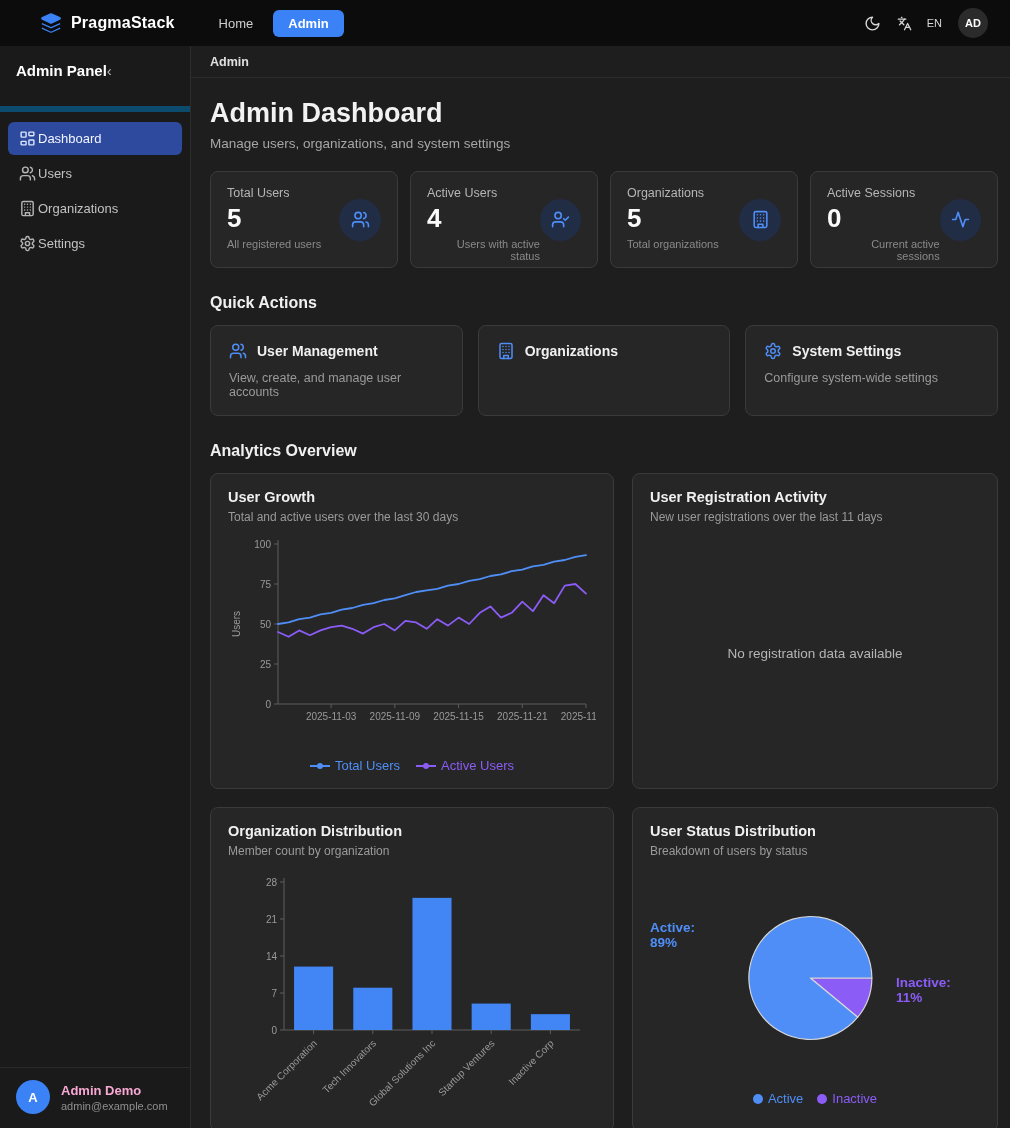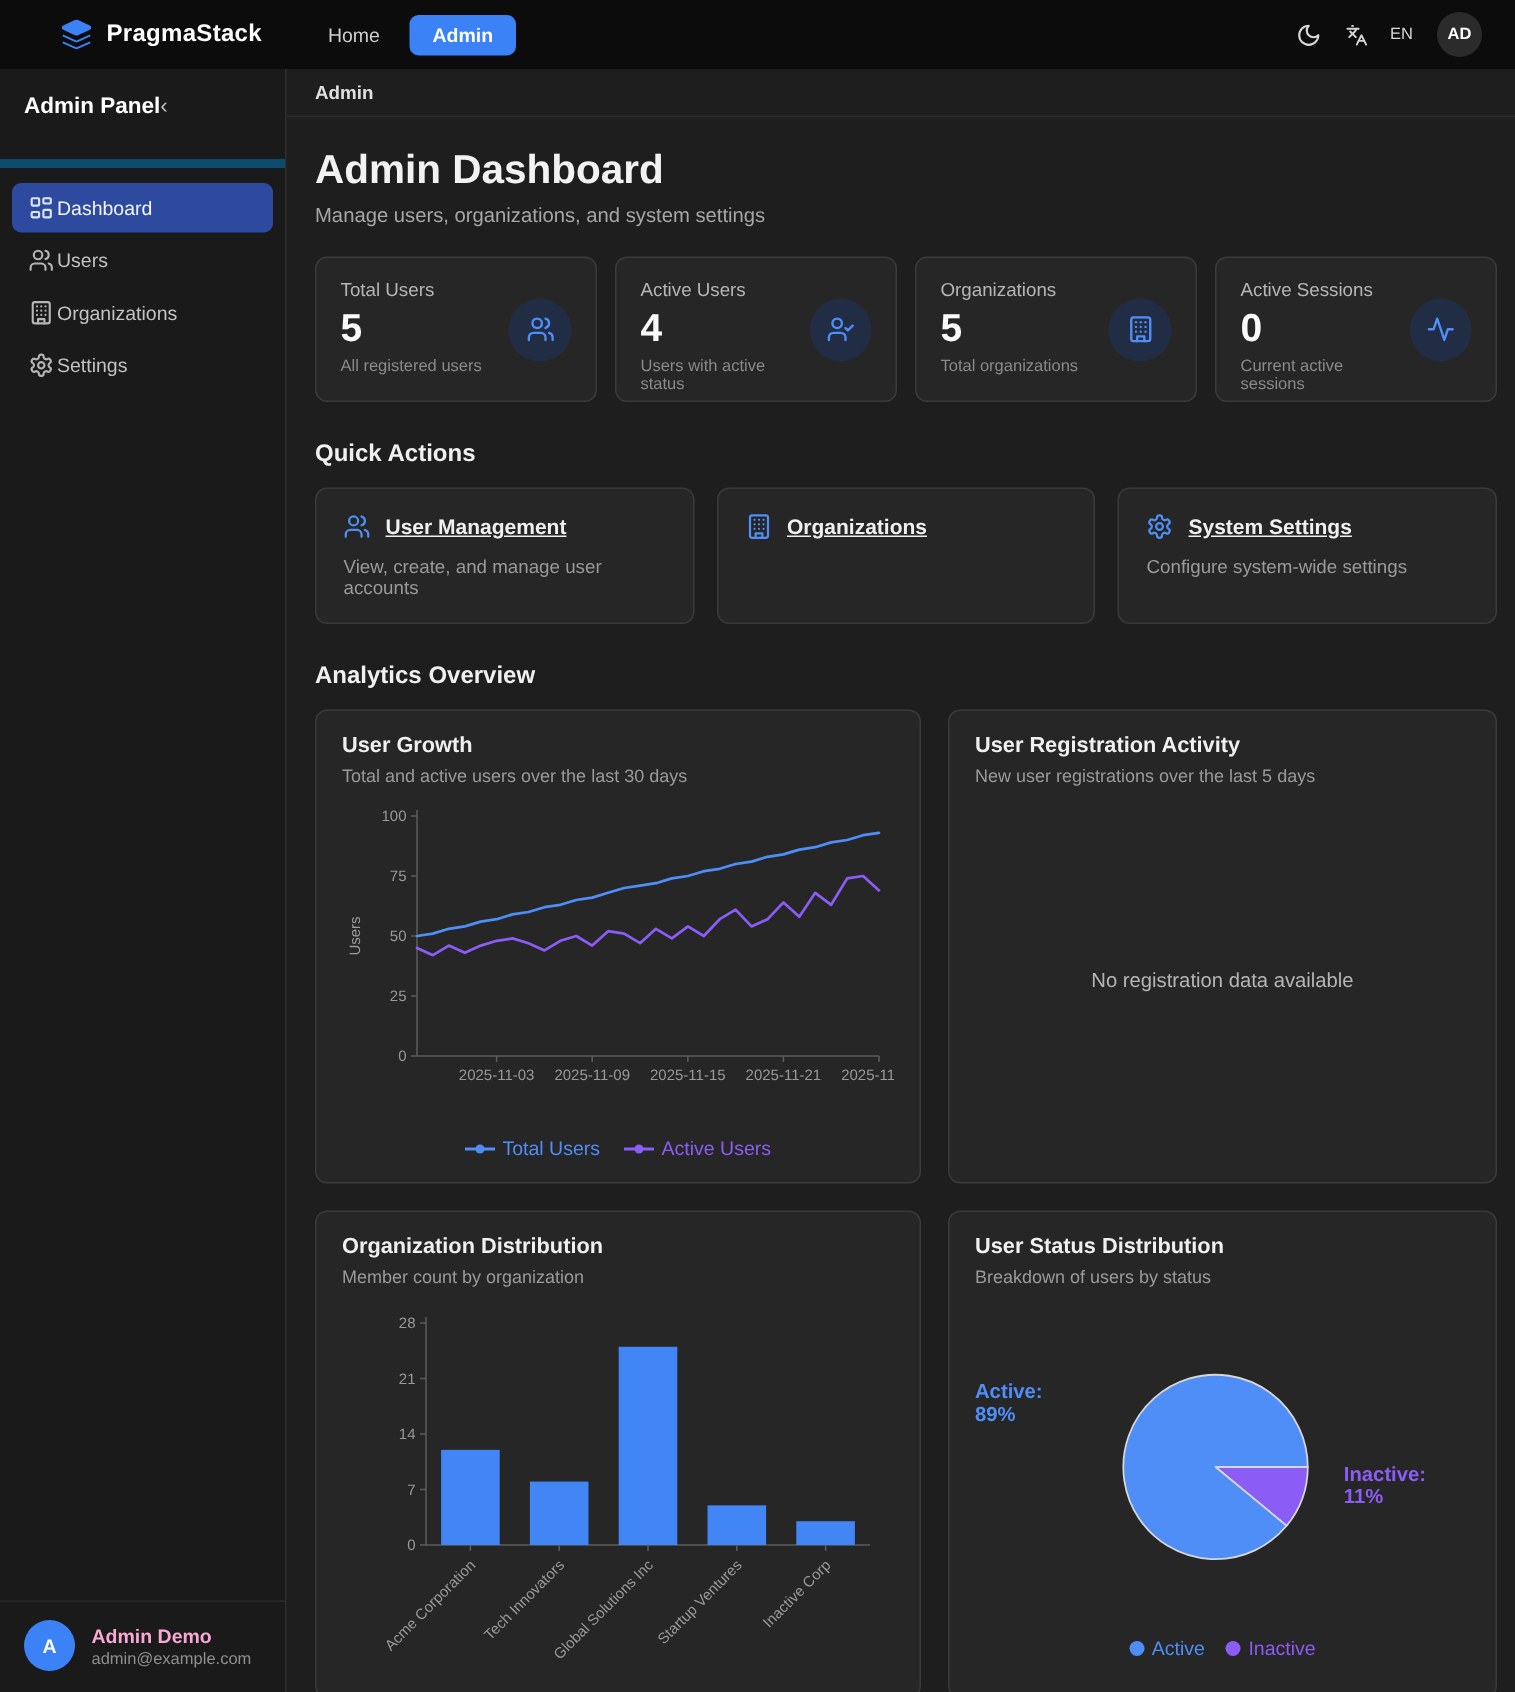--- a/index.html
+++ b/index.html
@@ -41,31 +41,31 @@
   .content { padding:20px 12px 0 19px; overflow:hidden; }
 
   .page-title { font-size:27px; font-weight:bold; color:#f2f2f2; margin-bottom:7px; }
   .page-sub { font-size:13.5px; color:#a6a6a6; margin-bottom:20px; }
 
   
   .stats { display:grid; grid-template-columns:repeat(4,1fr); gap:12px; }
   .stat-card { background:#262626; border:1px solid #3a3a3a; border-radius:8px; padding:14px 16px; display:flex; justify-content:space-between; height:97px; }
   .stat-label { font-size:12.5px; color:#b5b5b5; }
   .stat-value { font-size:26px; font-weight:bold; color:#fafafa; margin:3px 0 4px; }
-  .stat-desc { font-size:11px; color:#8a8a8a; }
+  .stat-desc { font-size:11px; color:#8a8a8a;text-align:right; }
   .stat-ico { width:42px; height:42px; border-radius:50%; background:#212c45; display:flex; align-items:center; justify-content:center; align-self:center; }
   .stat-ico svg { stroke:#4f8ef7; }
 
   
   .sec-title { font-size:16px; font-weight:bold; color:#f0f0f0; margin:26px 0 13px; }
   .quick { display:grid; grid-template-columns:repeat(3,1fr); gap:15px; }
   .quick-card { background:#262626; border:1px solid #3a3a3a; border-radius:8px; padding:16px 18px; cursor:pointer; }
   .quick-head { display:flex; align-items:center; gap:10px; }
   .quick-head svg { stroke:#4f8ef7; }
-  .quick-title { font-size:14px; font-weight:bold; color:#f0f0f0;text-decoration:underline; }
+  .quick-title { font-size:14px; font-weight:bold; color:#f0f0f0; }
   .quick-desc { font-size:12.5px; color:#9a9a9a; margin-top:11px; }
 
   
   .charts { display:grid; grid-template-columns:1fr 1fr; gap:18px; margin-top:2px; padding-bottom:16px; }
   .chart-card { background:#262626; border:1px solid #3a3a3a; border-radius:8px; padding:15px 17px; display:flex; flex-direction:column; min-height:308px; }
   .chart-title { font-size:14.5px; font-weight:bold; color:#f0f0f0; }
   .chart-sub { font-size:12px; color:#9a9a9a; margin:5px 0 10px; }
   .empty-msg { flex:1; display:flex; align-items:center; justify-content:center; font-size:13.5px; color:#b5b5b5; }
   .line-legend { display:flex; justify-content:center; gap:16px; margin-top:6px; font-size:13px; }
   .legend-item { display:flex; align-items:center; gap:5px; }
@@ -358,21 +358,21 @@
                   <line x1="0" y1="4" x2="20" y2="4" stroke="currentColor" stroke-width="2"></line>
                   <circle cx="10" cy="4" r="3" fill="currentColor"></circle>
                 </svg>
               <span>Active Users</span>
             </span>
           </div>
         </div>
 
         <div class="chart-card">
           <div class="chart-title">User Registration Activity</div>
-          <div class="chart-sub">New user registrations over the last 5 days</div>
+          <div class="chart-sub">New user registrations over the last 11 days</div>
           <div class="empty-msg">No registration data available</div>
         </div>
 
         <div class="chart-card">
           <div class="chart-title">Organization Distribution</div>
           <div class="chart-sub">Member count by organization</div>
           <svg id="bar-chart" width="368" height="248" viewBox="0 0 368 248">
               <line x1="56" y1="10" x2="56" y2="162" stroke="#5c5c5c"></line>
               <line x1="56" y1="162" x2="352" y2="162" stroke="#5c5c5c"></line>
               <line x1="52" y1="162" x2="56" y2="162" stroke="#5c5c5c"></line>

